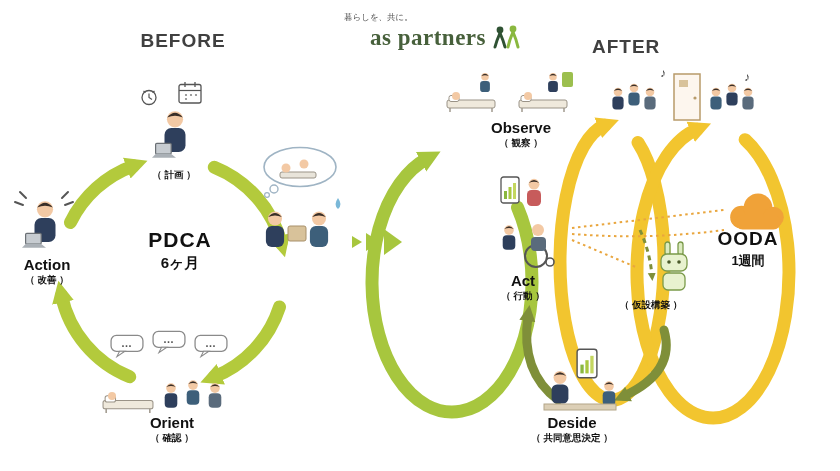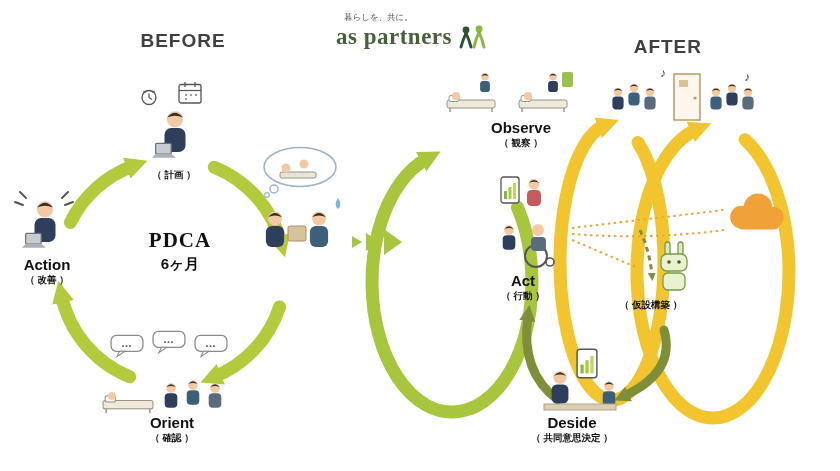--- a/index.html
+++ b/index.html
@@ -11,25 +11,25 @@
     --dotted:#e9a63e;
     --logo-green:#47603b;
   }
   html,body{margin:0;padding:0;background:#fff;}
   .stage{position:relative;width:840px;height:471px;background:#ffffff;overflow:hidden;
          font-family:"Liberation Sans",sans-serif;}
   .abs{position:absolute;}
   .big-title{font-size:19px;font-weight:800;color:#404040;letter-spacing:1px;}
   .logo{position:absolute;left:336px;top:12px;}
   .logo .tag{font-size:8.5px;color:#555;margin-left:8px;margin-bottom:1px;}
-  .logo .row{display:flex;align-items:flex-start;gap:6px;}
+  .logo .row{display:flex;align-items:center;gap:6px;margin-left:34px;}
   .logo .name{font-family:"Liberation Serif",serif;font-size:23px;font-weight:700;
               color:var(--logo-green);letter-spacing:.5px;line-height:1;}
   .cycle-center{position:absolute;text-align:center;color:#111;}
-  .cycle-center .cname{font-size:21px;font-weight:800;letter-spacing:1px;font-family:Liberation Serif, serif;}
+  .cycle-center .cname{font-size:21px;font-weight:800;letter-spacing:1px;}
   .cycle-center .cdur{font-size:15px;font-weight:700;margin-top:2px;}
   .cycle-center.ooda .cname{font-size:19px;}
   .cycle-center.ooda .cdur{font-size:13px;}
   .step{position:absolute;text-align:center;color:#111;}
   .step .lbl{font-size:15px;font-weight:800;}
   .step .sub{font-size:9.5px;font-weight:700;margin-top:1px;white-space:nowrap;}
   .note{position:absolute;font-size:12px;color:#444;}
   .dots{position:absolute;text-align:center;font-size:11px;font-weight:700;color:#555;letter-spacing:1px;}
   svg{display:block;}
   .arrow-layer{position:absolute;left:0;top:0;pointer-events:none;}
@@ -160,25 +160,29 @@
         <path d="M8 8 Q4.5 16 3 22" stroke="#2f5233" stroke-width="3" fill="none" stroke-linecap="round"></path>
         <path d="M8 8 Q11.5 16 13 22" stroke="#2f5233" stroke-width="3" fill="none" stroke-linecap="round"></path>
         <circle cx="21" cy="4" r="3.4" fill="#8ab83f"></circle>
         <path d="M21 7 Q17.5 15 16 22" stroke="#8ab83f" stroke-width="3" fill="none" stroke-linecap="round"></path>
         <path d="M21 7 Q24.5 15 26 22" stroke="#8ab83f" stroke-width="3" fill="none" stroke-linecap="round"></path>
       </svg>
     </div>
   </div>
 
   <div class="abs big-title" style="left:118px;top:30px;width:130px;text-align:center">BEFORE</div>
-  <div class="abs big-title" style="left:592px;top:36px;width:110px;text-align:right">AFTER</div>
+  <div class="abs big-title" style="left:592px;top:36px;width:110px;text-align:left">AFTER</div>
 
   <div class="cycle-center" style="left:120px;top:228px;width:120px">
     <div class="cname">PDCA</div>
     <div class="cdur">6ヶ月</div>
+  </div>
+  <div class="cycle-center ooda" style="left:706px;top:228px;width:84px">
+    <div class="cname">OODA</div>
+    <div class="cdur">1週間</div>
   </div>
 
   <div class="step" style="left:114px;top:168px;width:120px">
     <div class="sub">（ 計画 ）</div>
   </div>
   <div class="step" style="left:112px;top:414px;width:120px">
     <div class="lbl">Orient</div>
     <div class="sub">（ 確認 ）</div>
   </div>
   <div class="step" style="left:2px;top:256px;width:90px">

